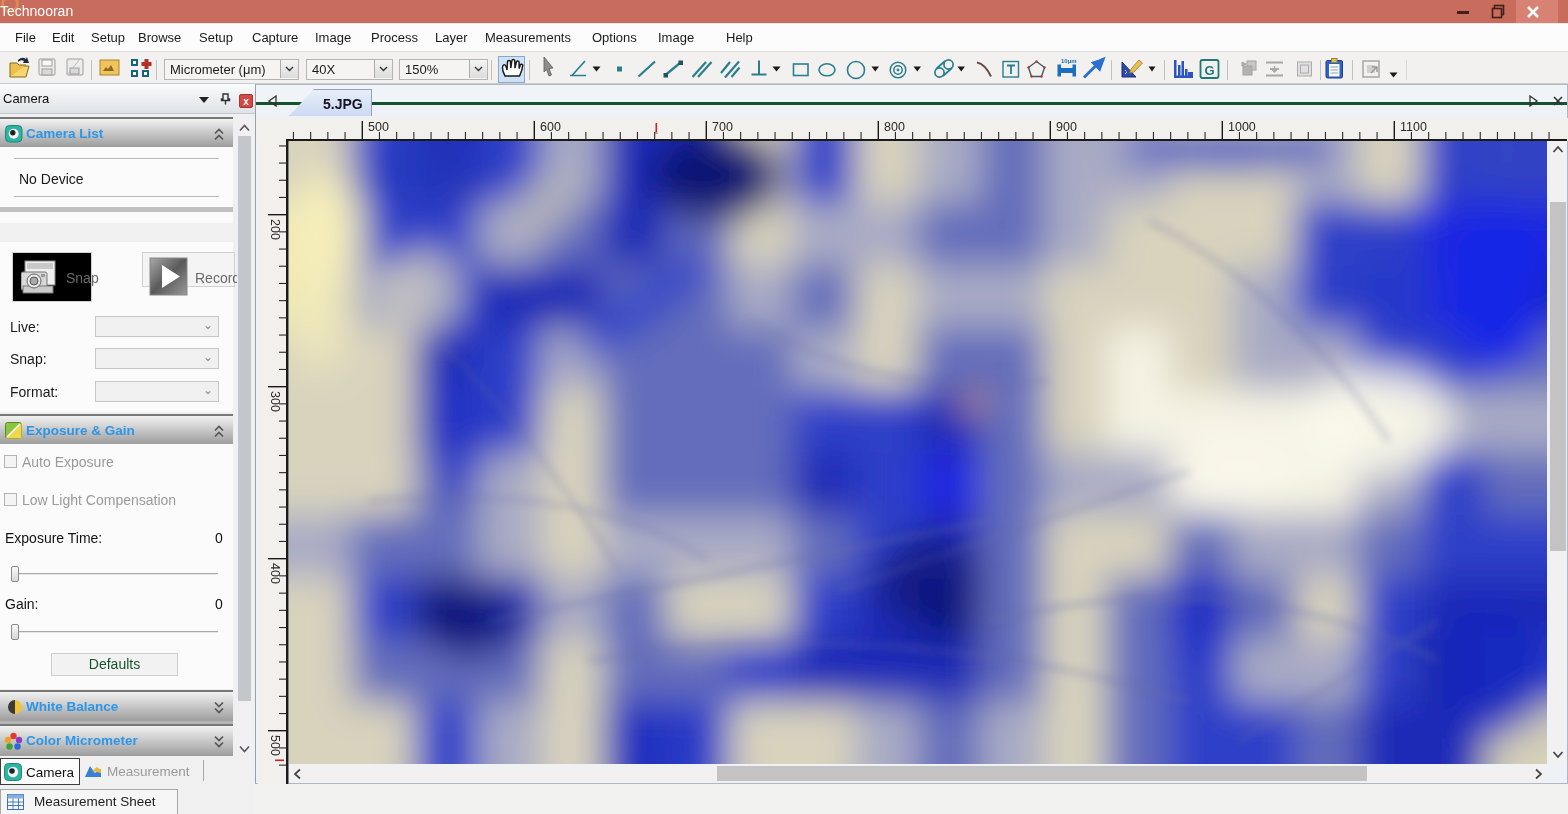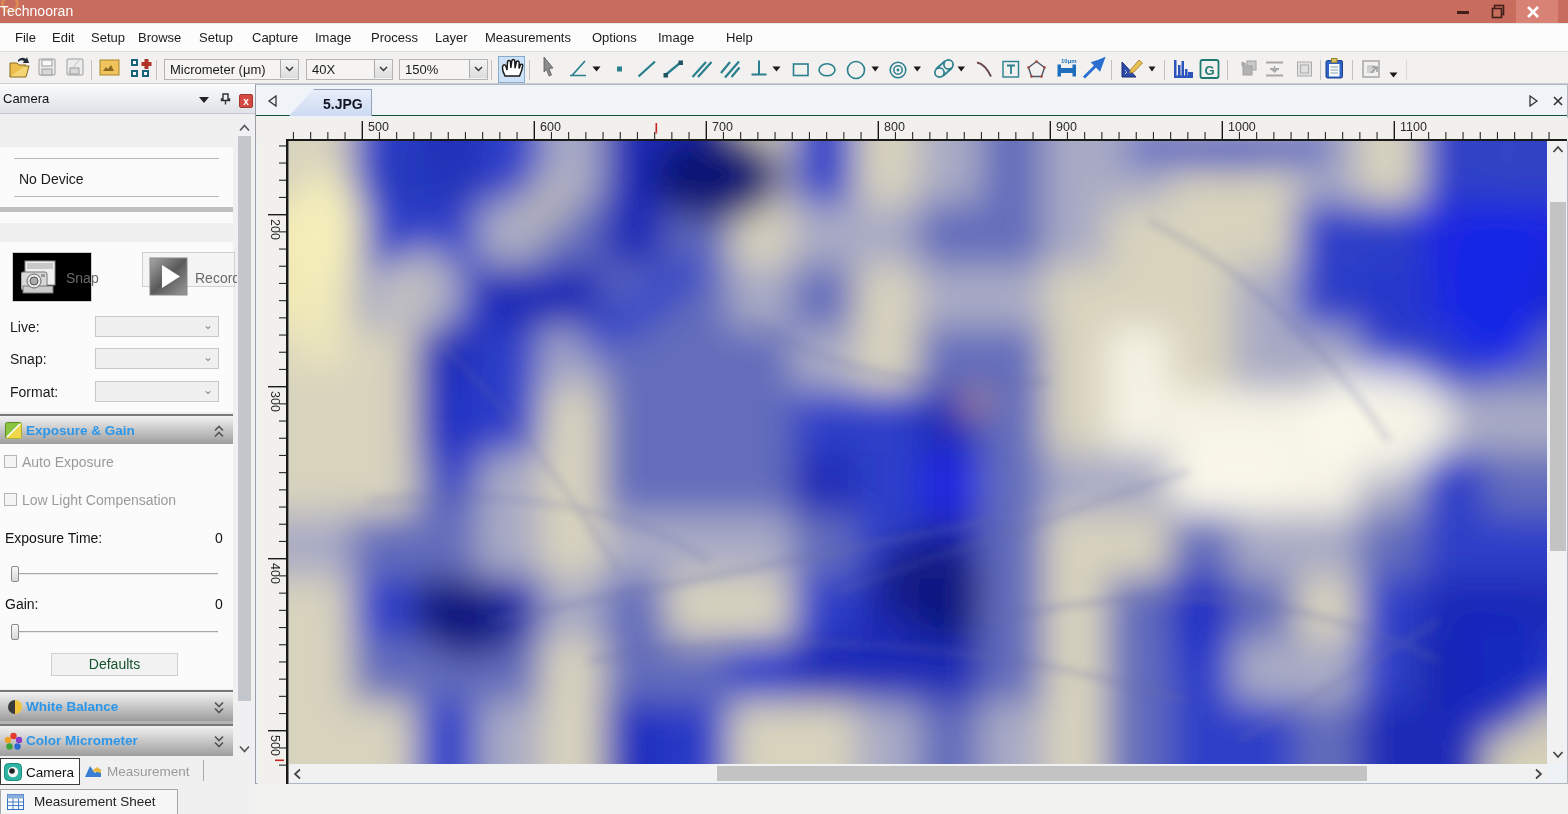--- a/index.html
+++ b/index.html
@@ -34,21 +34,21 @@
   .white { position:absolute; left:0; width:233px; background:#fbfbfb; }
   .pscroll { position:absolute; left:237px; top:117px; width:15px; height:640px; background:#f0f0f2; }
   .combo2 { width:124px; height:21px; background:#f0f0f0; border:1px solid #c8c8c8; }
   .combo2 .v { position:absolute; right:5px; top:1px; color:#8a8a8a; font-size:12px; }
   .cb { width:13px; height:13px; background:#f4f4f4; border:1px solid #b4b4b4; }
   .track { width:206px; height:2px; background:#a8a8a8; border-bottom:1px solid #e8e8e8; }
   .thumb { width:8px; height:16px; background:linear-gradient(#f8f8f8,#d8d8d8); border:1px solid #8a8a8a; border-radius:2px; }
 
   
   #pane { left:255px; top:84px; width:1313px; height:700px; background:#eef1f6; border:1px solid #b2b8c2; border-left:1px solid #9aa0aa; }
-  #tabbar { left:0; top:0; width:1311px; height:31px; background:#f0f3f8; border-bottom:1px solid #14532d; }
+  #tabbar { left:0; top:0; width:1311px; height:20px; background:#f0f3f8; border-bottom:3px solid #14532d; }
   #doctab { left:33px; top:4px; width:83px; height:27px; background:linear-gradient(#e8eefa,#ccdaf2); border:1px solid #94a2bc; border-bottom:none; clip-path:polygon(25px 0, 100% 0, 100% 100%, 0 100%); }
   #doctab span { position:absolute; left:33px; top:6px; font-weight:bold; font-size:14px; color:#131322; }
   #viewport { left:33px; top:56px; width:1258px; height:623px; overflow:hidden; background:#cfccbe; }
 
   
   #bltabs { left:0; top:757px; width:255px; height:28px; background:#f0f0f0; }
   #msheet { left:0; top:789px; width:178px; height:25px; background:#f6f6f6; border:1px solid #a8a8a8; border-bottom:none; }
 </style>
 </head>
 <body>
@@ -687,20 +687,31 @@
     <span class="abs" style="left:3px;top:7px;font-size:13px;color:#111">Camera</span>
     <svg class="abs" style="left:197px;top:11px" width="14" height="9">
         <path d="M2 2 h10 l-5 6 z" fill="#222"></path>
       </svg>
     <svg class="abs" style="left:220px;top:8px" width="12" height="14">
         <path d="M3 2 h5 v5 h1.5 v1.5 h-8 V7 H3 z M5.5 8.5 v4" stroke="#333" stroke-width="1.4" fill="none"></path>
       </svg>
     <div class="abs" style="left:239px;top:10px;width:14px;height:14px;background:#d24a43;border:1px solid #a03830;border-radius:2px;color:#fff;font-size:10px;font-weight:bold;text-align:center;line-height:13px">x</div>
   </div>
 
+  <div class="sechead" style="top:33px">
+      <span class="stitle">Camera List</span>
+      <svg class="abs" style="right:8px;top:7px" width="12" height="16">
+        <path d="M2 7.5 L6 3.5 L10 7.5 M2 13.5 L6 9.5 L10 13.5" stroke="#555" stroke-width="1.7" fill="none"></path>
+      </svg>
+    <svg class="abs" style="left:5px;top:6px" width="18" height="18">
+        <rect x="0.5" y="0.5" width="16.5" height="16.5" rx="4" fill="#2fb3a3" stroke="#1a8a7c"></rect>
+        <circle cx="8.7" cy="8.7" r="5" fill="#f2f6f4"></circle>
+        <circle cx="7.8" cy="7.8" r="2.7" fill="#222"></circle>
+      </svg>
+  </div>
   <div class="white" style="top:63px;height:76px">
     <div class="abs" style="left:14px;top:11px;width:205px;height:1px;background:#b8b8b8"></div>
     <div class="abs" style="left:14px;top:49px;width:205px;height:1px;background:#b8b8b8"></div>
     <span class="abs" style="left:19px;top:24px;font-size:14px;color:#1a1a1a">No Device</span>
   </div>
   <div class="abs" style="left:0;top:123px;width:233px;height:5px;background:#c0c0c0"></div>
   <div class="white" style="top:158px;height:170px">
 
     <div class="abs" style="left:12px;top:10px;width:80px;height:50px;background:#000000;border:1px solid #d0d0d0">
       <svg class="abs" style="left:8px;top:7px" width="40" height="38">

